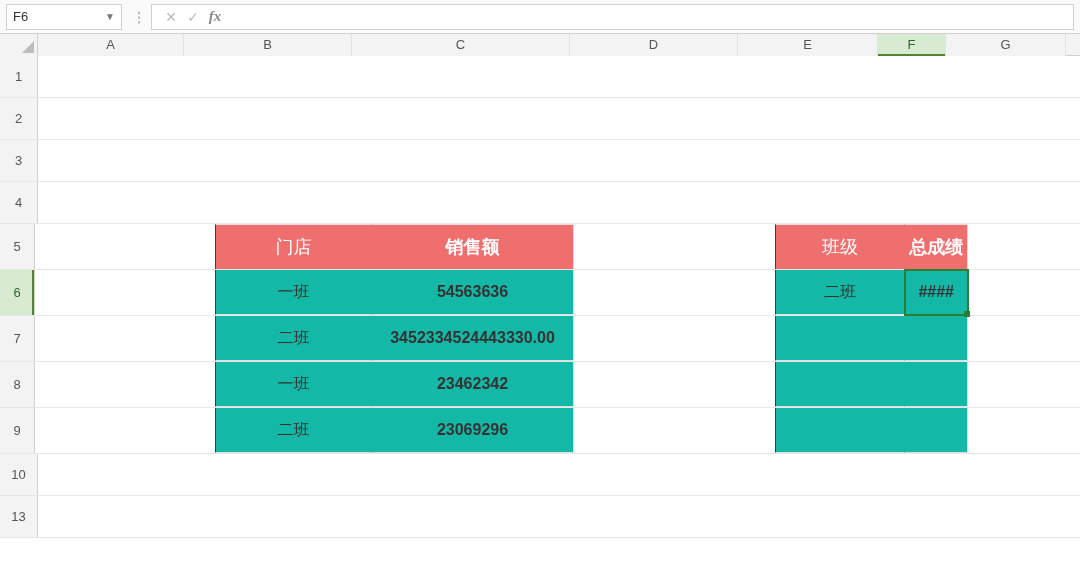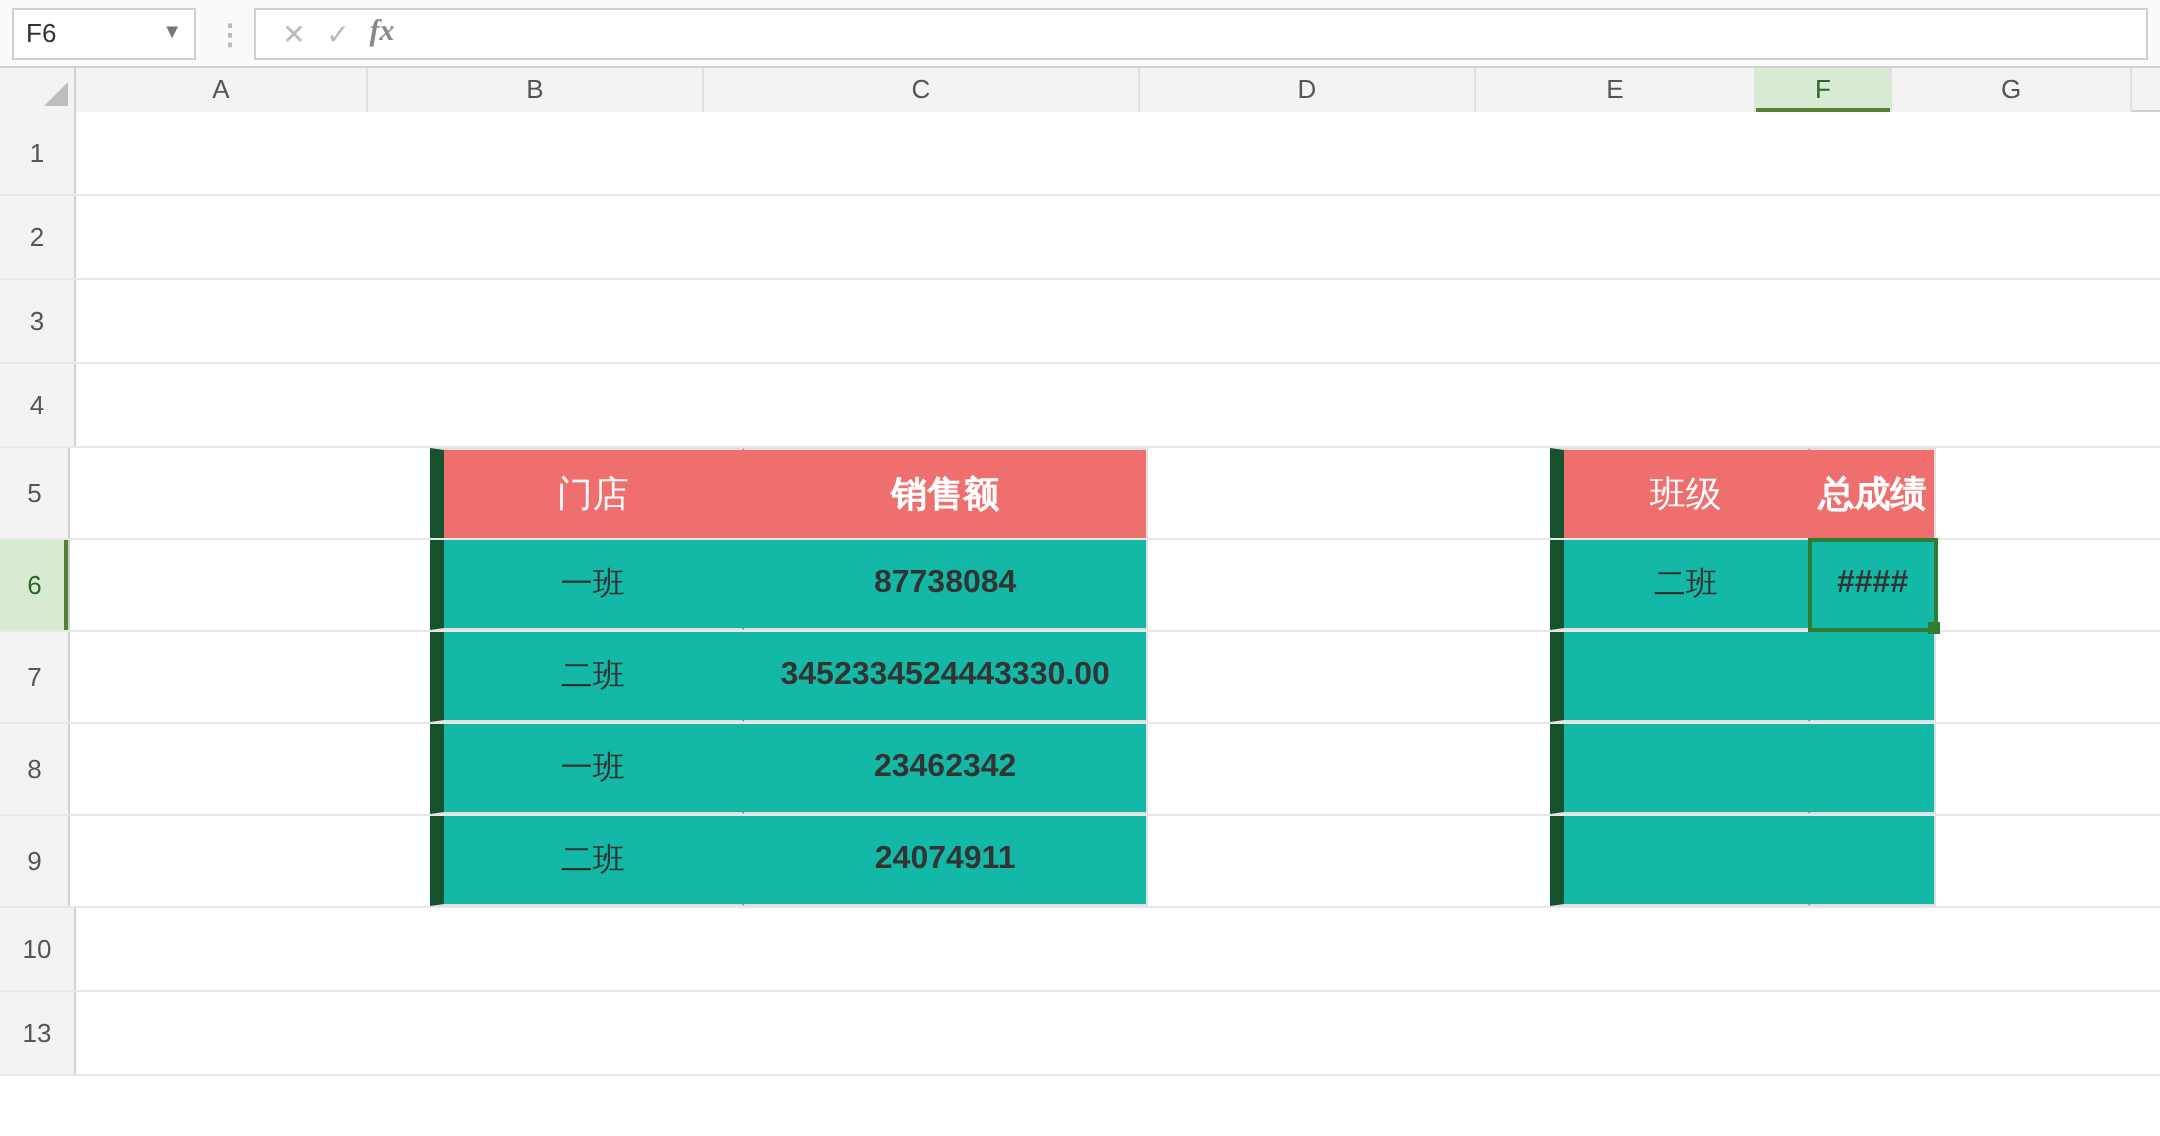--- a/index.html
+++ b/index.html
@@ -15,21 +15,21 @@
 .formula-bar {
   display: flex;
   align-items: center;
   height: 34px;
   border-bottom: 1px solid #d0d0d0;
   background: #fafafa;
 }
 .name-box {
   display: flex;
   align-items: center;
-  width: 92px;
+  width: 116px;
   height: 26px;
   margin: 4px 6px;
   background: #ffffff;
   border: 1px solid #cfcfcf;
   padding: 0 6px;
   font-size: 13px;
   justify-content: space-between;
 }
 .name-box .caret {
   font-size: 10px;
@@ -146,21 +146,21 @@
 
 .r-short { height: 42px; }
 .r-tall { height: 46px; }
 
 
 .thead {
   background: #ef6f6f;
   color: #ffffff;
   font-size: 18px;
 }
-.tbl-border-l { border-left: 7px solid #14532d; margin-left: 44px; }
+.tbl-border-l { border-left: 1px solid #14532d; margin-left: 44px; }
 .tbl-border-r { border-right: 1px solid #e0e0e0; font-weight: bold; }
 .tbl-border-b { border-bottom: 1px solid #e0e0e0; }
 .tbl-border-t { border-top: 1px solid #e0e0e0; }
 .tbl-cell { background: #14b8a6; }
 
 
 .selected-cell {
   outline: 2px solid #2e7d32;
   outline-offset: -1px;
   z-index: 5;
@@ -253,21 +253,21 @@
     <div class="cell col-D"></div>
     <div class="cell col-E thead tbl-border-l tbl-border-t">班级</div>
     <div class="cell col-F thead tbl-border-r tbl-border-t">总成绩</div>
     <div class="cell col-G"></div>
   </div>
 
   <div class="row r-tall">
     <div class="row-header active">6</div>
     <div class="cell col-A"></div>
     <div class="cell col-B tbl-cell tbl-border-l tbl-border-b">一班</div>
-    <div class="cell col-C tbl-cell tbl-border-r tbl-border-b">87738084</div>
+    <div class="cell col-C tbl-cell tbl-border-r tbl-border-b">54563636</div>
     <div class="cell col-D"></div>
     <div class="cell col-E tbl-cell tbl-border-l tbl-border-b">二班</div>
     <div class="cell col-F tbl-cell tbl-border-r tbl-border-b selected-cell hash">
       <span>####</span>
       <span class="fill-handle"></span>
     </div>
     <div class="cell col-G"></div>
   </div>
 
   <div class="row r-tall">
@@ -289,21 +289,21 @@
     <div class="cell col-D"></div>
     <div class="cell col-E tbl-cell tbl-border-l tbl-border-b"></div>
     <div class="cell col-F tbl-cell tbl-border-r tbl-border-b"></div>
     <div class="cell col-G"></div>
   </div>
 
   <div class="row r-tall">
     <div class="row-header">9</div>
     <div class="cell col-A"></div>
     <div class="cell col-B tbl-cell tbl-border-l tbl-border-b">二班</div>
-    <div class="cell col-C tbl-cell tbl-border-r tbl-border-b">24074911</div>
+    <div class="cell col-C tbl-cell tbl-border-r tbl-border-b">23069296</div>
     <div class="cell col-D"></div>
     <div class="cell col-E tbl-cell tbl-border-l tbl-border-b"></div>
     <div class="cell col-F tbl-cell tbl-border-r tbl-border-b"></div>
     <div class="cell col-G"></div>
   </div>
 
   <div class="row r-short">
     <div class="row-header">10</div>
     <div class="cell col-A"></div>
     <div class="cell col-B"></div>

